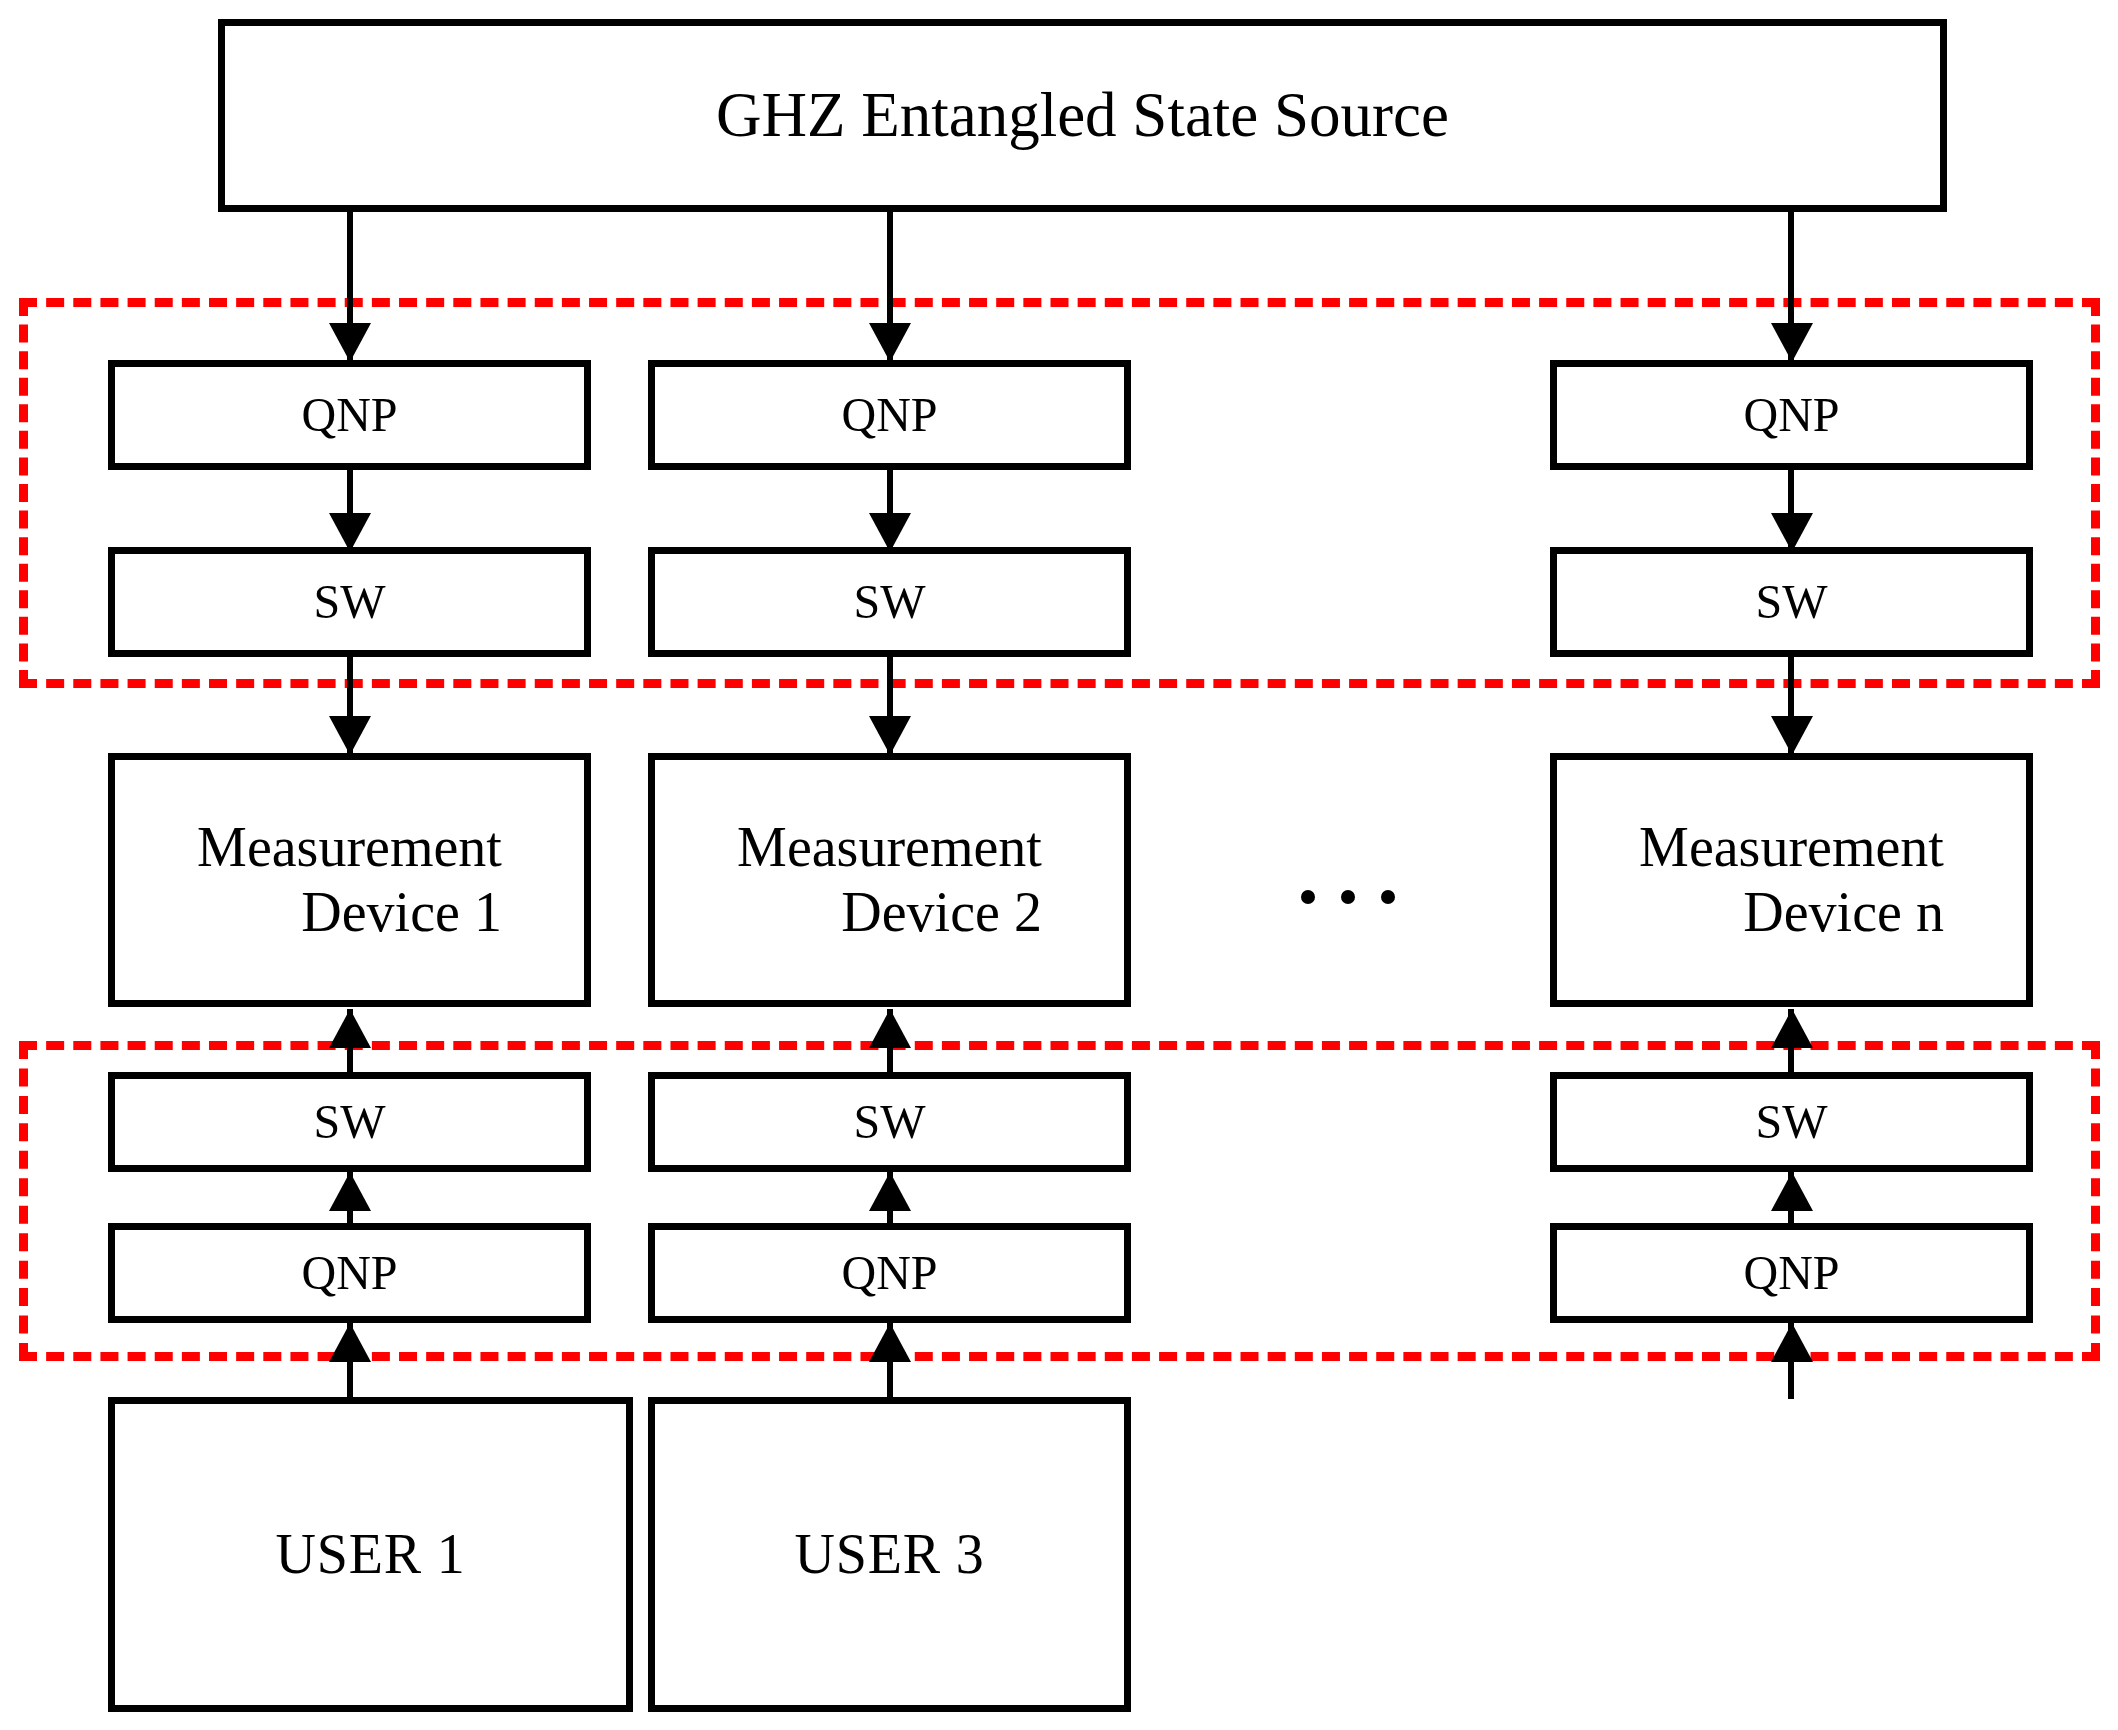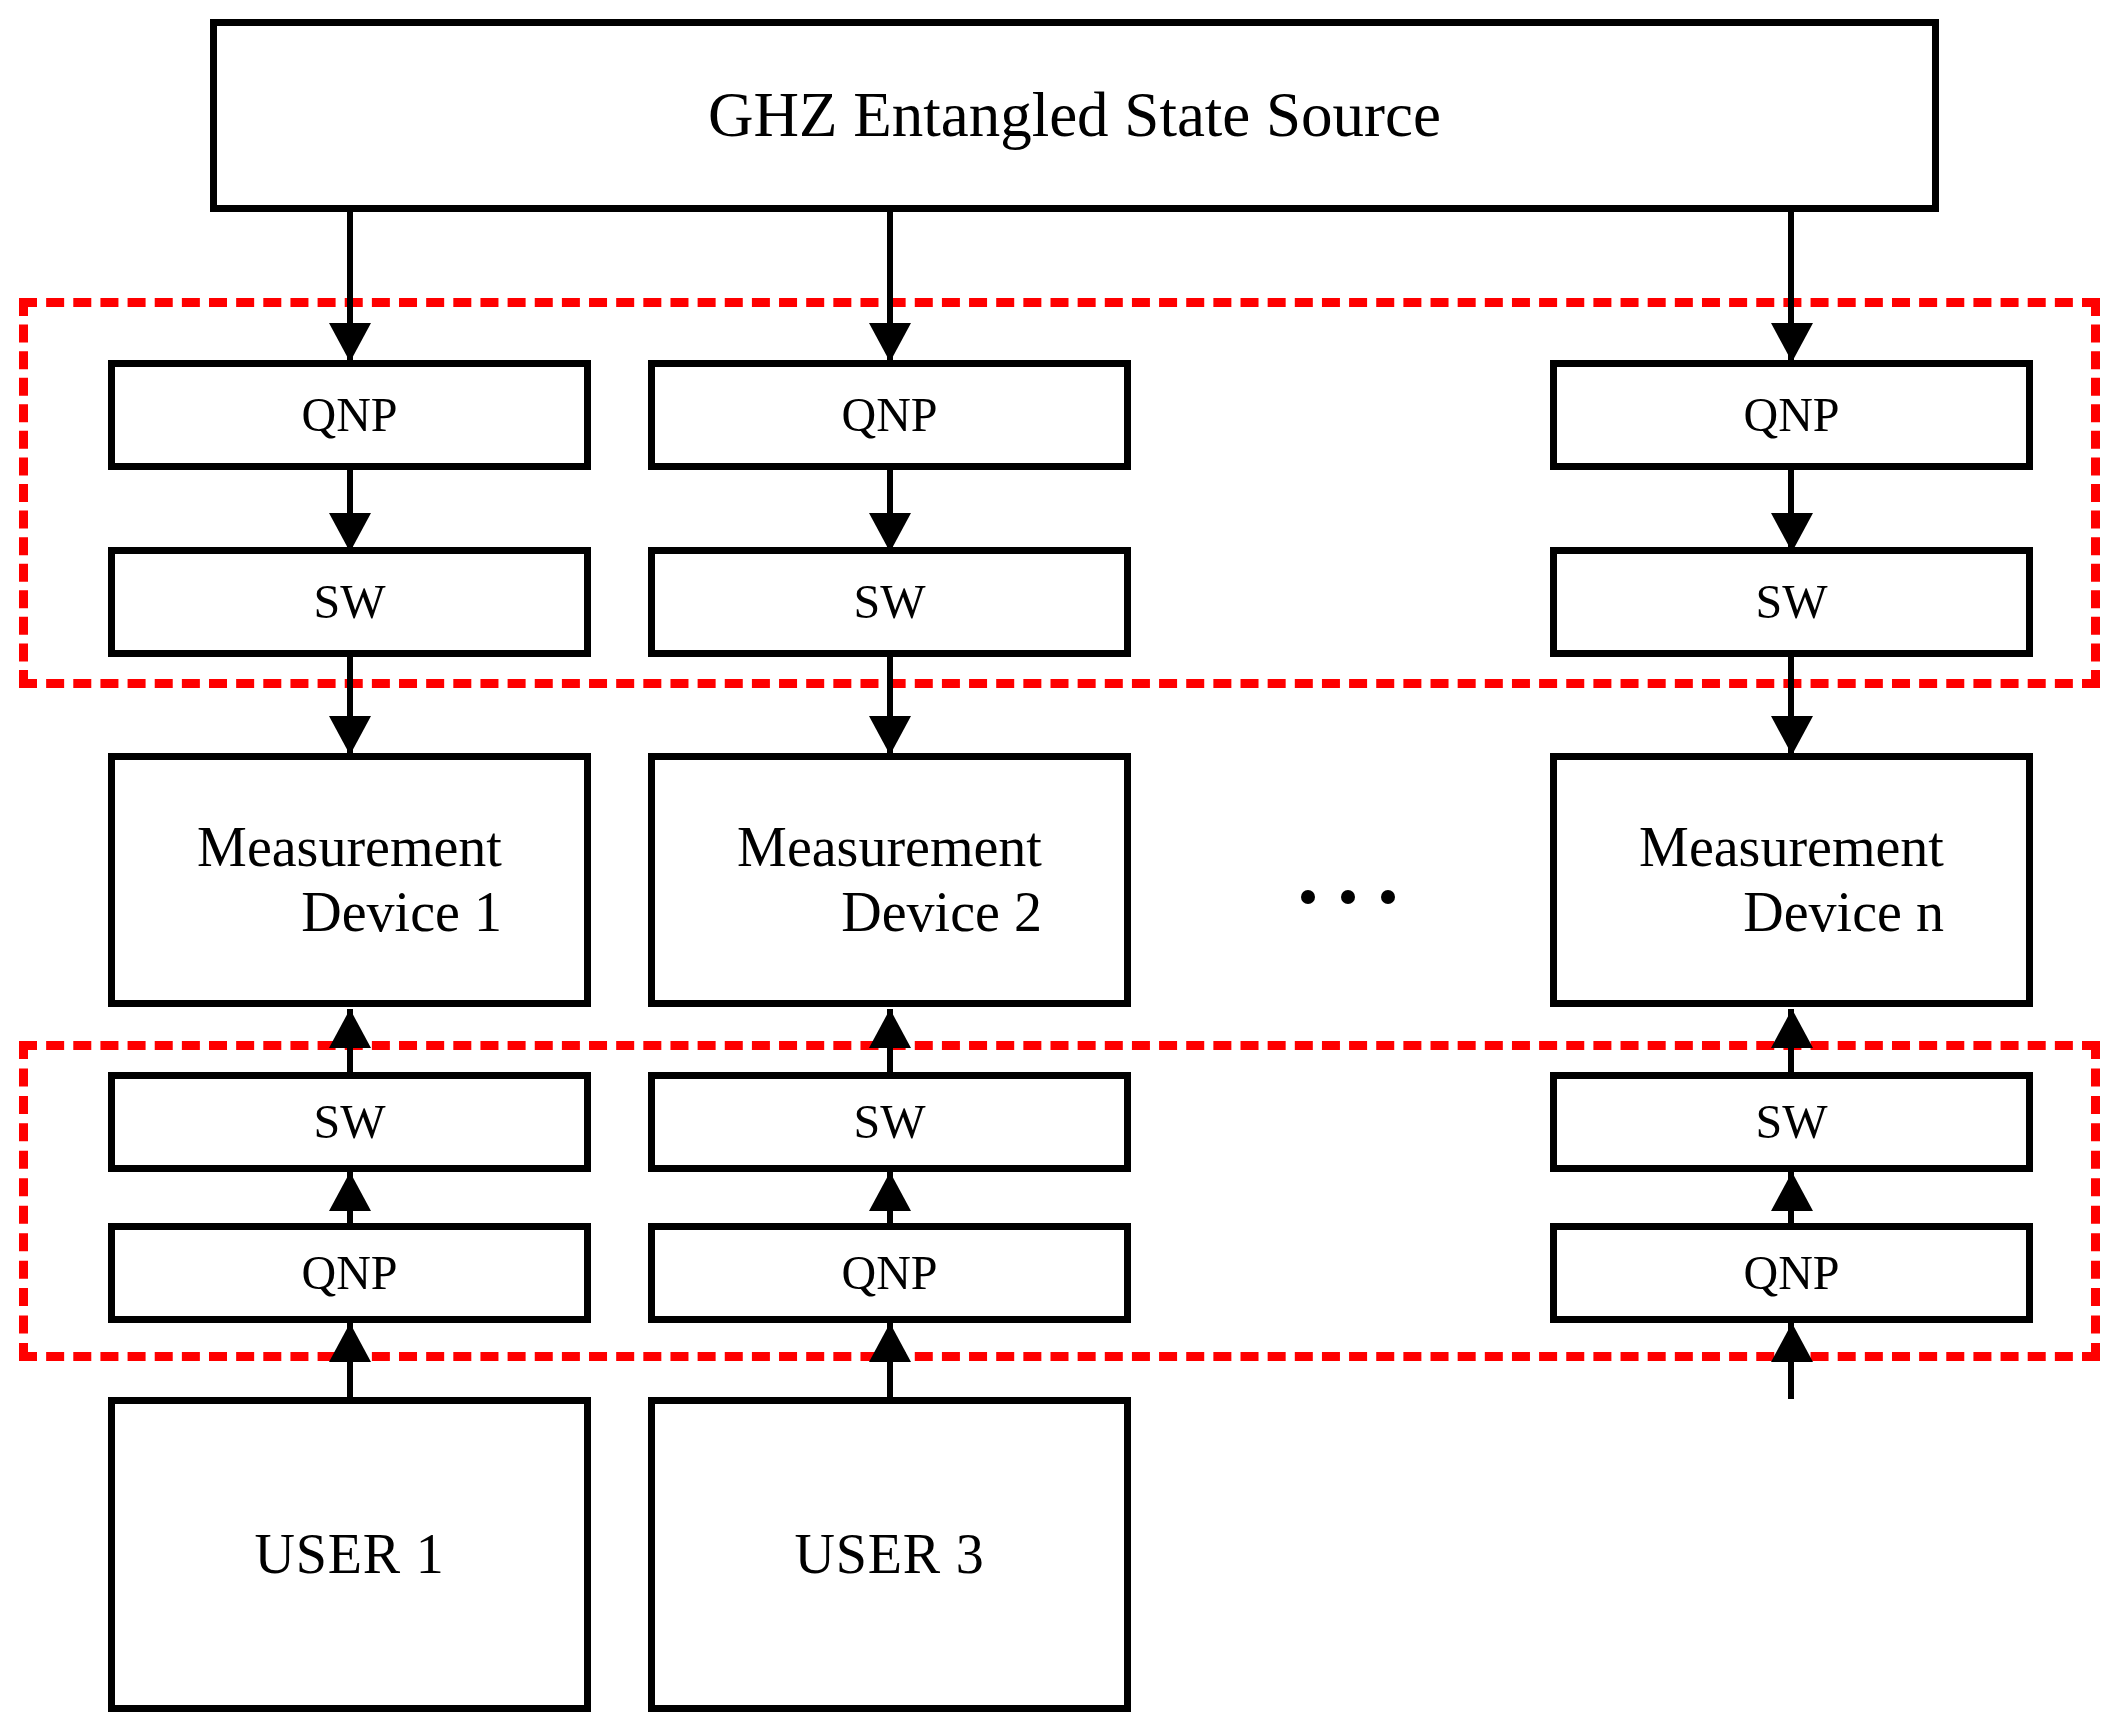--- a/index.html
+++ b/index.html
@@ -85,21 +85,21 @@
     height: 14.4px;
     border-radius: 50%;
     background: #000000;
   }
 </style>
 </head>
 <body>
 
 <div id="canvas">
 
-  <div class="box fs-title" style="left:210px; top:18.6px; width:1729px; height:193px;text-align:center;">
+  <div class="box fs-title" style="left:218px; top:18.6px; width:1729px; height:193px;text-align:center;">
     <span class="lbl">GHZ Entangled State Source</span>
   </div>
 
   <div class="zone" style="left:18.6px; top:298px; width:2081px; height:390px;"></div>
 
   <div class="zone" style="left:18.6px; top:1041px; width:2081px; height:320px;"></div>
 
   <div class="conn" style="left:347px; top:212px; height:148px;"></div>
   <div class="arrowhead arrow-down" style="left:329px; top:323px;"></div>
 
@@ -132,21 +132,21 @@
   <div class="conn" style="left:347px; top:1172px; height:53px;"></div>
   <div class="arrowhead arrow-up" style="left:329px; top:1172px;"></div>
 
   <div class="box fs-node" style="left:108px; top:1223px; width:483px; height:100px;">
     <span class="lbl">QNP</span>
   </div>
 
   <div class="conn" style="left:347px; top:1323px; height:76px;"></div>
   <div class="arrowhead arrow-up" style="left:329px; top:1323px;"></div>
 
-  <div class="box fs-user" style="left:108px; top:1397px; width:483px; height:315px;">
+  <div class="box fs-user" style="left:108px; top:1397px; width:525px; height:315px;">
     <span class="lbl">USER 1</span>
   </div>
 
   <div class="conn" style="left:887px; top:212px; height:148px;"></div>
   <div class="arrowhead arrow-down" style="left:869px; top:323px;"></div>
 
   <div class="box fs-node" style="left:648px; top:360px; width:483px; height:110px;">
     <span class="lbl">QNP</span>
   </div>
 

